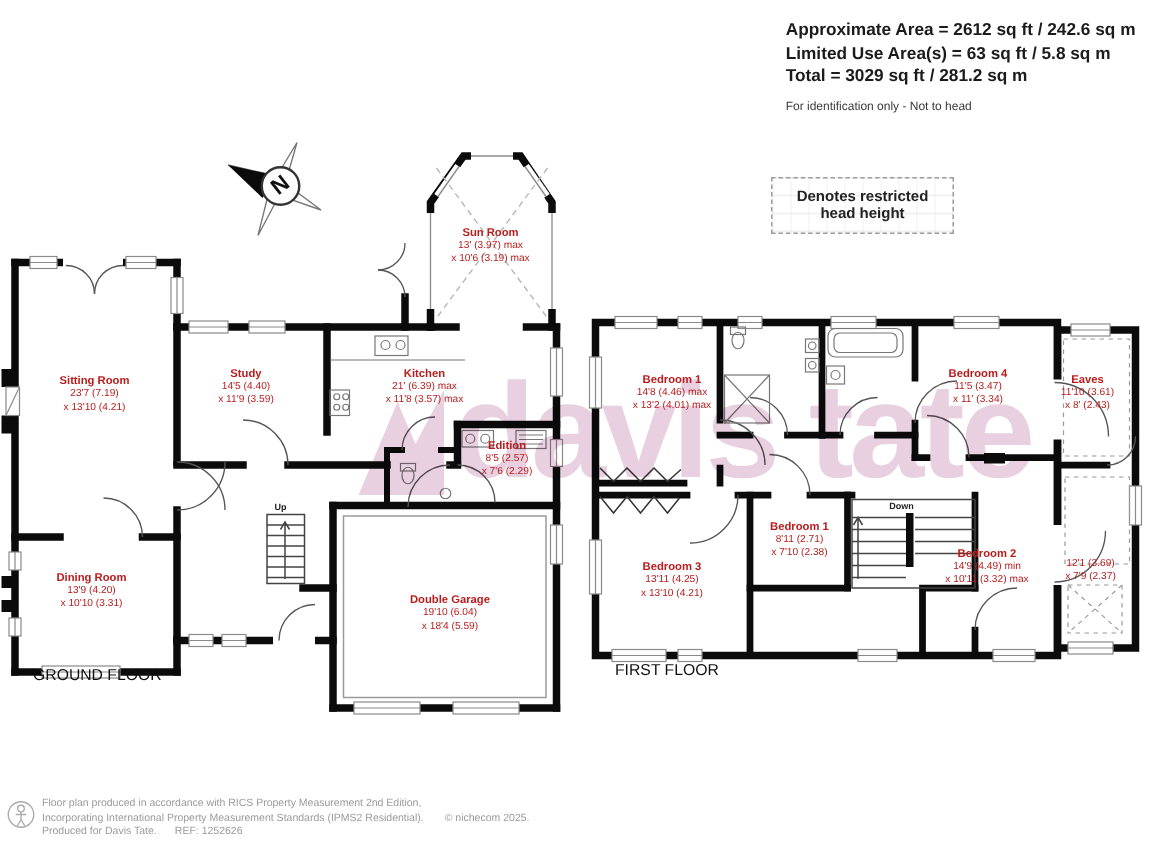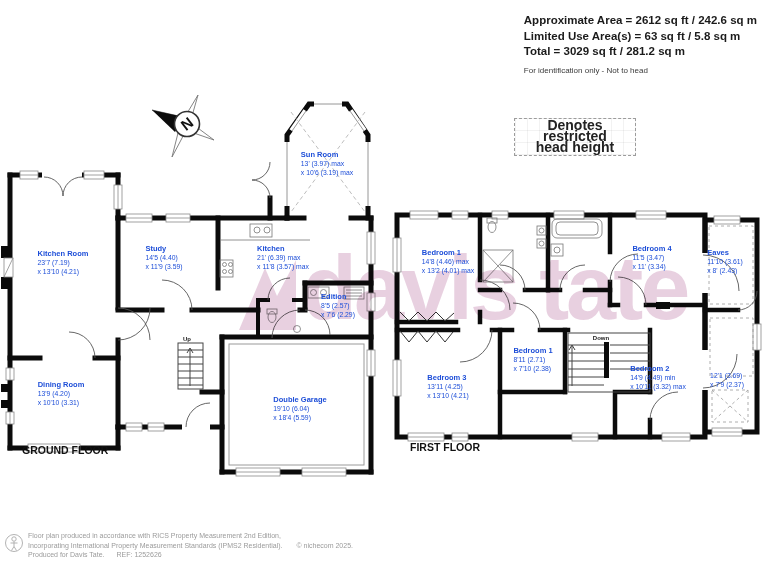--- a/index.html
+++ b/index.html
@@ -6,31 +6,31 @@
   #stage{position:relative;width:768px;height:576px;background:#ffffff;overflow:hidden;
          font-family:"Liberation Sans",sans-serif;}
   #plan-svg{position:absolute;left:0;top:0;z-index:1;}
   
   .area-block{position:absolute;top:13px;right:11px;text-align:left;z-index:5;
               font-size:11.5px;font-weight:bold;color:#1b1b1b;line-height:15.5px;}
   .area-block .disclaimer{font-size:8px;font-weight:normal;color:#3a3a3a;margin-top:3px;}
   
   .legend-box{position:absolute;left:514px;top:118px;width:122px;height:38px;z-index:5;
               border:1.4px dashed #9c9c9c;box-sizing:border-box;text-align:center;
-              font-size:14px;font-weight:bold;color:#222;line-height:11px;
-              display:flex;align-items:flex-end;justify-content:center;padding:2px 10px;
+              font-size:10px;font-weight:bold;color:#222;line-height:11px;
+              display:flex;align-items:center;justify-content:center;padding:2px 10px;
               background-image:
                 repeating-linear-gradient(0deg,rgba(0,0,0,0.05) 0 1px,transparent 1px 12px),
                 repeating-linear-gradient(90deg,rgba(0,0,0,0.05) 0 1px,transparent 1px 12px);}
   
-  .rl{position:absolute;transform:translate(-50%,-50%);z-index:4;
-      color:#1d4ed8;white-space:nowrap;line-height:1.3;}
+  .rl{position:absolute;transform:translate(-50%,-50%);text-align:center;z-index:4;
+      color:#b91c1c;white-space:nowrap;line-height:1.3;}
   .rl .rn{font-weight:bold;font-size:7.5px;}
   .rl .rd{font-size:6.8px;}
-  .floor-title{position:absolute;font-weight:bold;font-size:10.5px;color:#111;z-index:4;padding-left:13px;}
+  .floor-title{position:absolute;font-weight:normal;font-size:10.5px;color:#111;z-index:4;padding-left:13px;}
   .stair-label{position:absolute;transform:translate(-50%,-50%);font-size:6px;font-weight:bold;
                color:#222;z-index:4;}
   .compass-n{position:absolute;left:187px;top:124px;z-index:4;font-size:15px;font-weight:bold;
              color:#111;transform:translate(-50%,-52%) rotate(-38deg);}
   
   .watermark{position:absolute;left:234px;top:244px;z-index:2;display:flex;align-items:flex-end;
              mix-blend-mode:multiply;pointer-events:none;}
   .watermark .wm-text{font-size:90px;line-height:88px;font-weight:bold;letter-spacing:-3px;
              color:rgba(201,144,181,0.42);}
   .watermark svg{margin-right:4px;}
@@ -293,21 +293,21 @@
     <div class="disclaimer">For identification only - Not to head</div>
   </div>
 
   <div class="legend-box">
     <span>Denotes restricted head height</span>
   </div>
 
   <div class="compass-n">N</div>
 
   <div class="rl" style="left:63px;top:263px">
-    <div class="rn">Kitchen Room</div>
+    <div class="rn">Sitting Room</div>
     <div class="rd">23'7 (7.19)</div>
     <div class="rd">x 13'10 (4.21)</div>
   </div>
   <div class="rl" style="left:164px;top:258px">
     <div class="rn">Study</div>
     <div class="rd">14'5 (4.40)</div>
     <div class="rd">x 11'9 (3.59)</div>
   </div>
   <div class="rl" style="left:283px;top:258px">
     <div class="rn">Kitchen</div>

